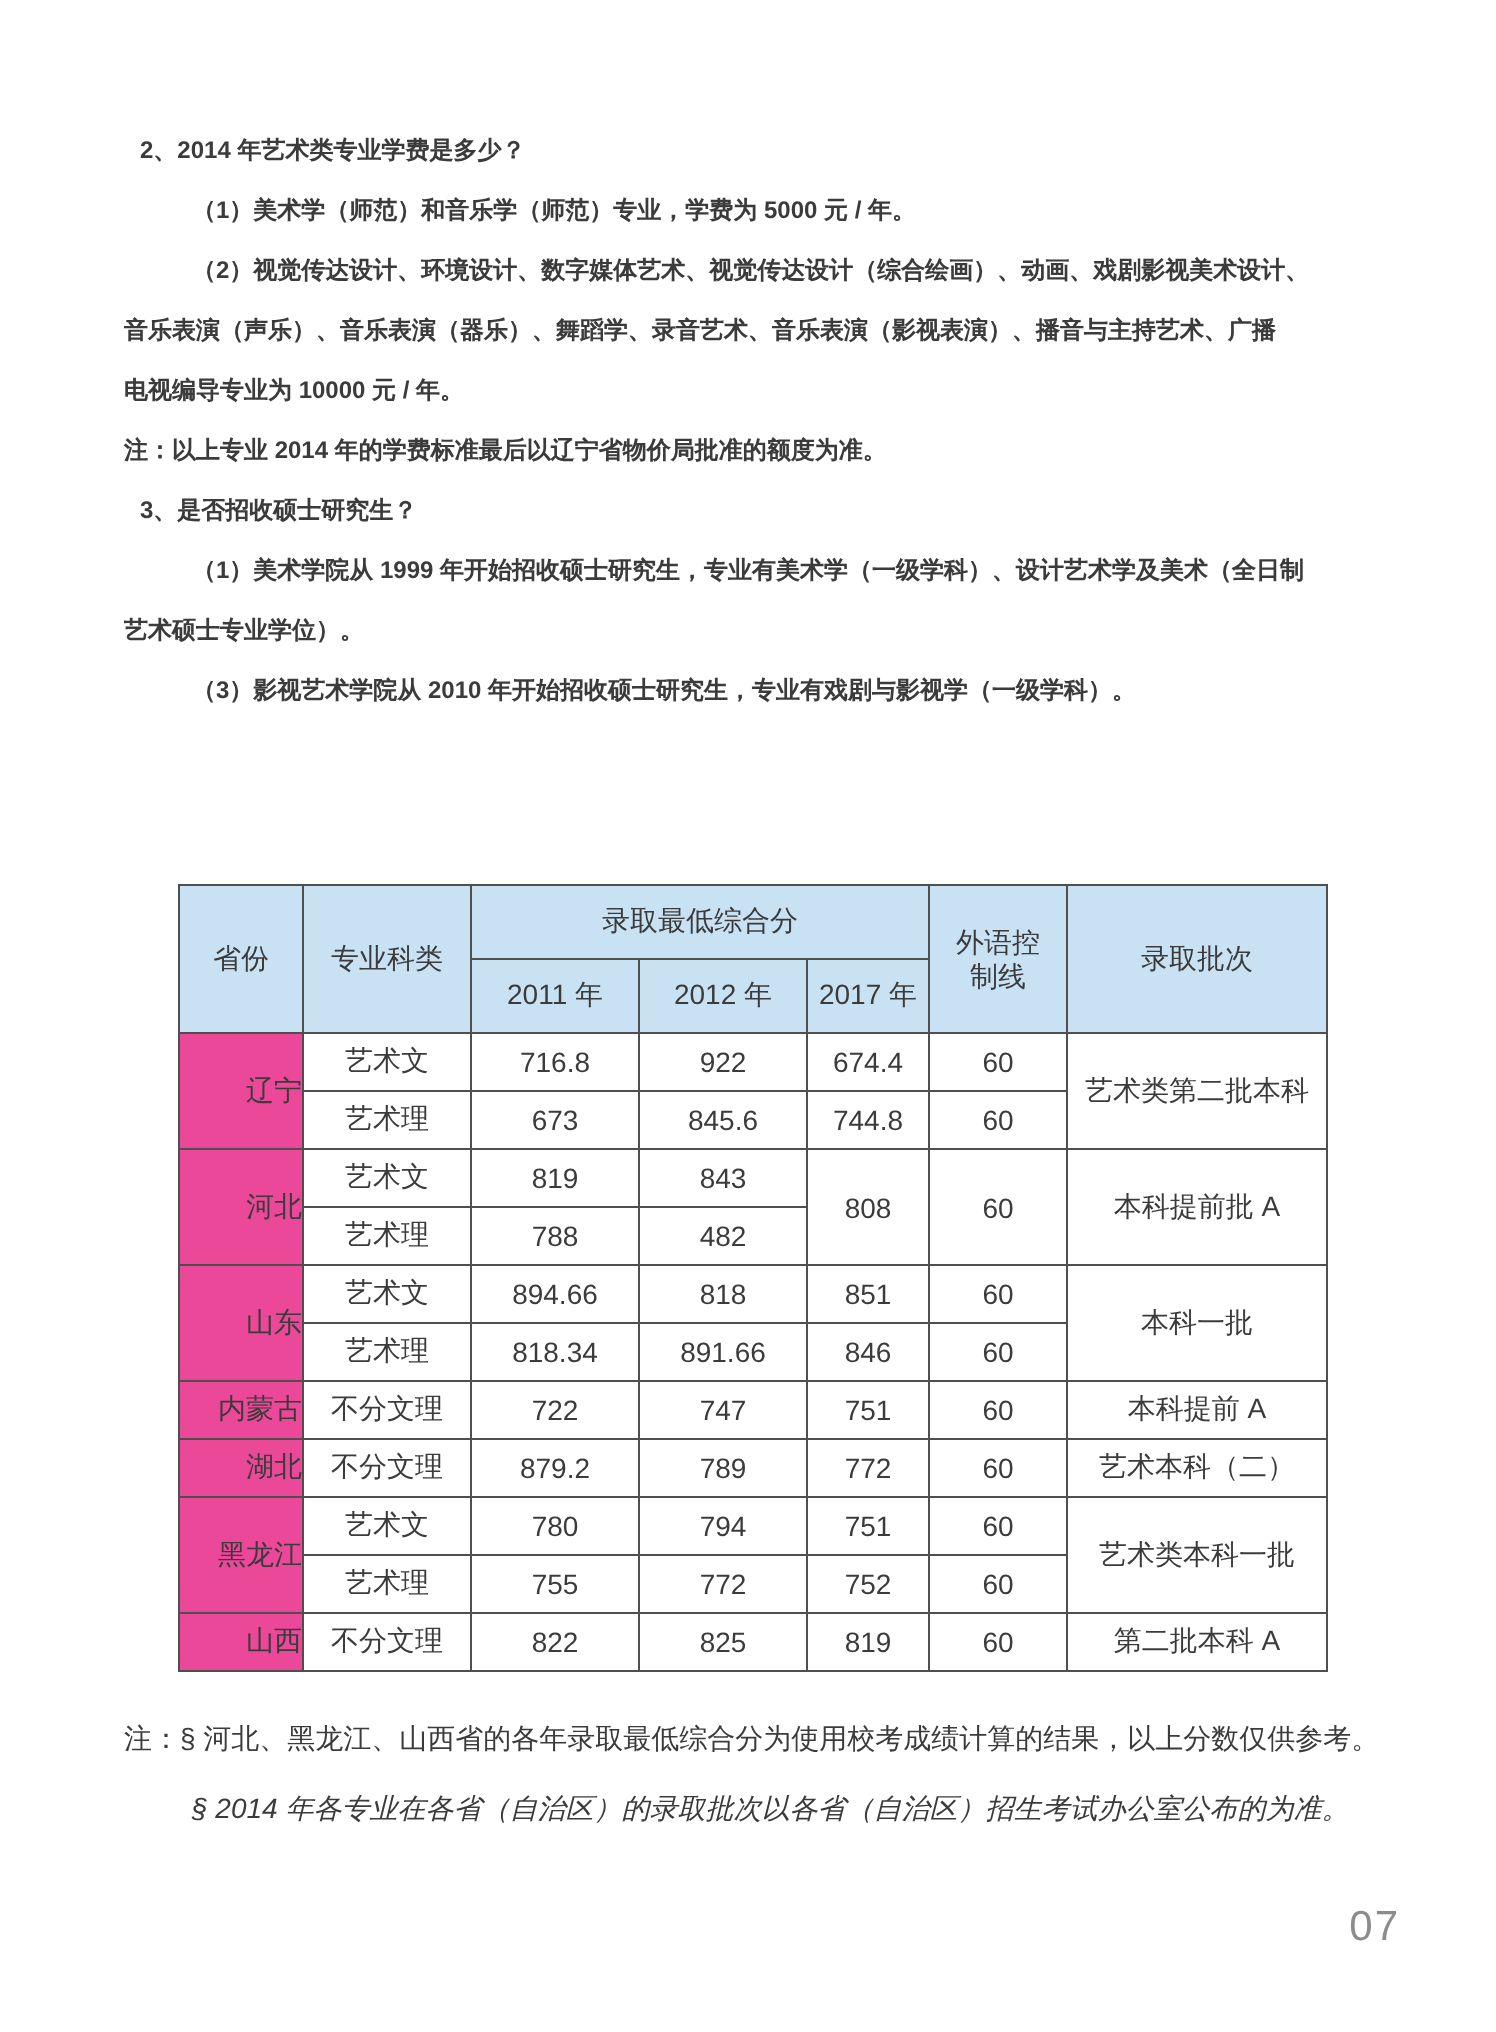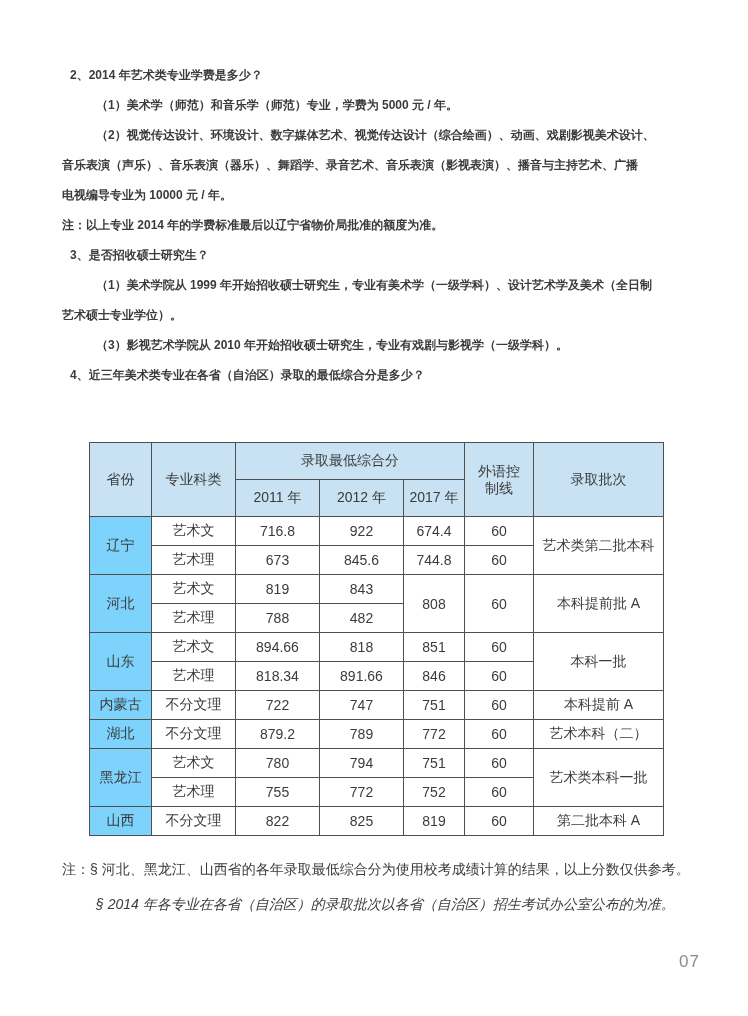--- a/index.html
+++ b/index.html
@@ -22,51 +22,50 @@
     position:absolute; left:89px; top:442px;
     border-collapse:collapse; table-layout:fixed;
     width:574px; font-size:14px; color:#3b3b3b;
   }
   .scores td {
     border:1px solid #4f4f4f;
     text-align:center; vertical-align:middle;
     padding:0; overflow:hidden;
   }
   .scores td.hd { background:#c8e2f4; }
-  .scores td.prov { background:#7dd3fc; }
+  .scores td.prov { background:#ec4899;text-align:right; }
   tr.h-row { height:37px; }
   tr.b-row { height:29px; }
   .two-line span { display:block; line-height:17px; }
 
   .footnotes { position:absolute; left:62px; top:854px; right:40px; }
   .fn-line { height:30px; line-height:30px; font-size:14px; white-space:nowrap; }
   .fn-indent { padding-left:34px; margin-top:5px;font-style:italic; }
 
   .page-number {
     position:absolute; right:48px; top:952px;
-    font-size:17px; color:#8c8c8c; letter-spacing:1px;
+    font-size:21px; color:#8c8c8c; letter-spacing:1px;
   }
 </style>
 </head>
 <body>
 
 <div class="page">
 
   <div class="textblock">
     <div class="line ind-head">2、2014 年艺术类专业学费是多少？</div>
     <div class="line ind-para">（1）美术学（师范）和音乐学（师范）专业，学费为 5000 元 / 年。</div>
     <div class="line ind-para">（2）视觉传达设计、环境设计、数字媒体艺术、视觉传达设计（综合绘画）、动画、戏剧影视美术设计、</div>
     <div class="line">音乐表演（声乐）、音乐表演（器乐）、舞蹈学、录音艺术、音乐表演（影视表演）、播音与主持艺术、广播</div>
     <div class="line">电视编导专业为 10000 元 / 年。</div>
     <div class="line">注：以上专业 2014 年的学费标准最后以辽宁省物价局批准的额度为准。</div>
     <div class="line ind-head">3、是否招收硕士研究生？</div>
     <div class="line ind-para">（1）美术学院从 1999 年开始招收硕士研究生，专业有美术学（一级学科）、设计艺术学及美术（全日制</div>
     <div class="line">艺术硕士专业学位）。</div>
     <div class="line ind-para">（3）影视艺术学院从 2010 年开始招收硕士研究生，专业有戏剧与影视学（一级学科）。</div>
-    <div class="line ind-head">4、近三年美术类专业在各省（自治区）录取的最低综合分是多少？</div>
   </div>
 
   <table class="scores">
     <colgroup>
       <col style="width:62px">
         <col style="width:84px">
         <col style="width:84px">
       <col style="width:84px">
         <col style="width:61px">
         <col style="width:69px">

